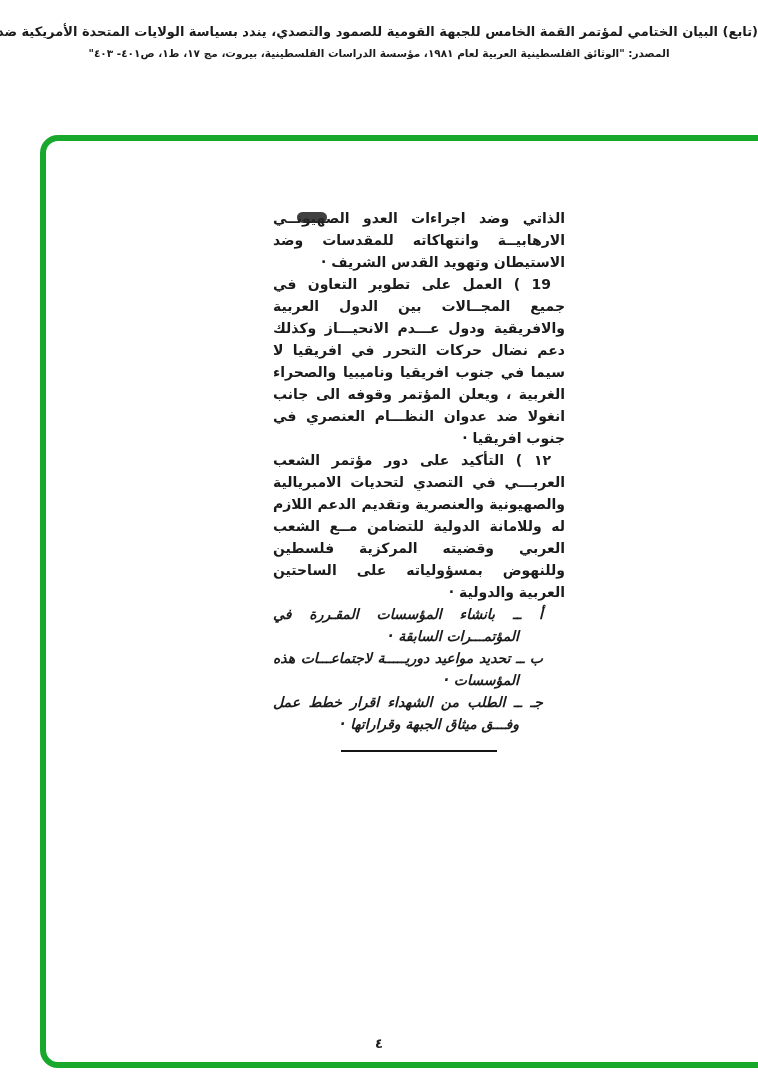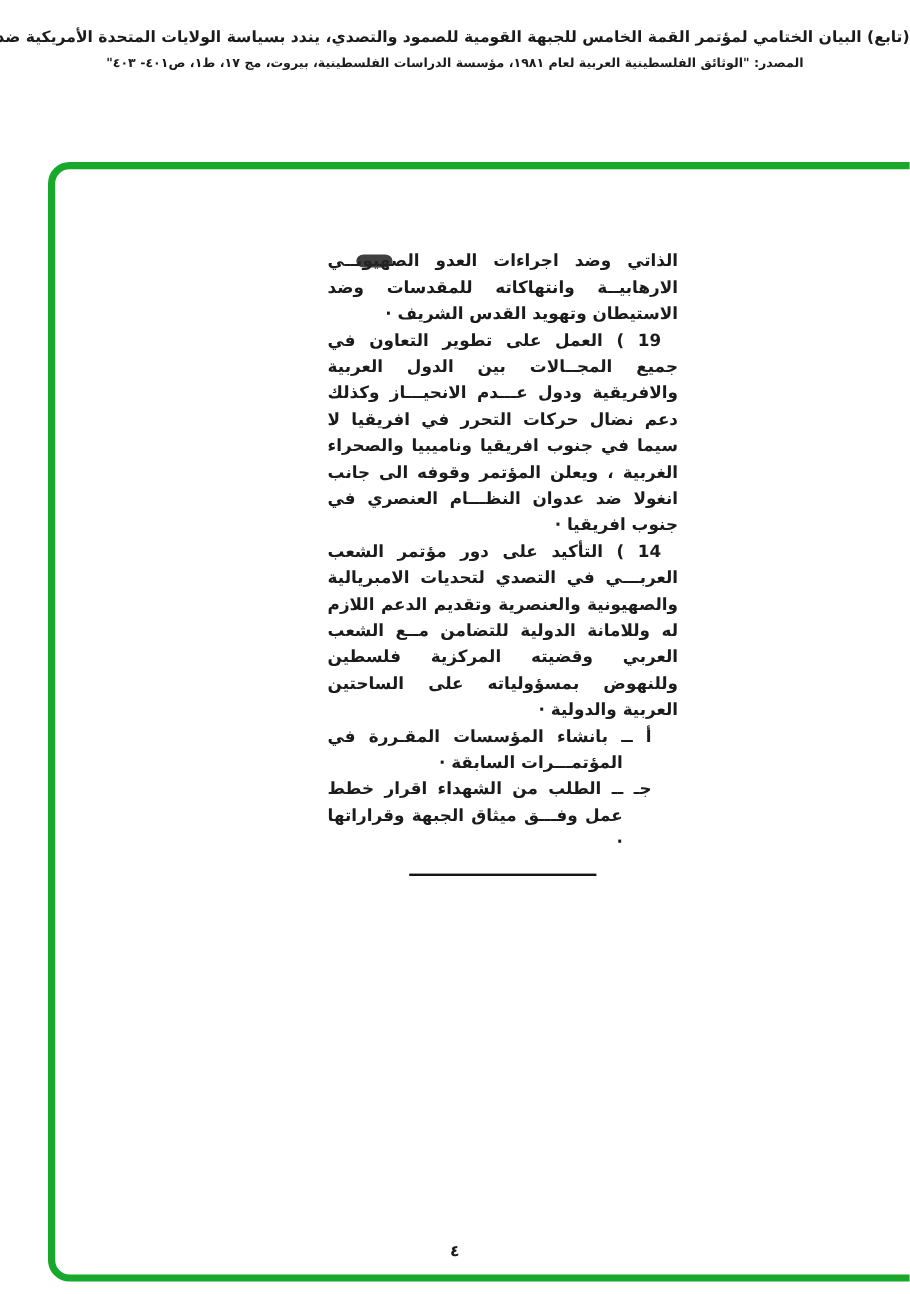--- a/index.html
+++ b/index.html
@@ -56,21 +56,21 @@
     font-weight: 700;
   }
   .para {
     margin: 0;
     text-align: justify;
     text-align-last: right;
   }
   .para.continuation { text-indent: 0; }
   .para.item { text-indent: 14px; }
   .para.item-hang { padding-right: 46px; text-indent: -32px; }
-  .para.sub { padding-right: 46px; text-indent: -24px; }
+  .para.sub { padding-right: 46px; text-indent: -24px; font-style: italic; }
   
   .smudge {
     position: absolute;
     top: 5px; right: 238px;
     width: 30px; height: 11px;
     background: #262626;
     border-radius: 6px / 5px;
     opacity: 0.88;
     pointer-events: none;
   }
@@ -99,22 +99,23 @@
   <div class="header">
     <div class="header-title">(تابع) البيان الختامي لمؤتمر القمة الخامس للجبهة القومية للصمود والتصدي، يندد بسياسة الولايات المتحدة الأمريكية ضد العرب</div>
     <div class="header-source">المصدر: "الوثائق الفلسطينية العربية لعام ١٩٨١، مؤسسة الدراسات الفلسطينية، بيروت، مج ١٧، ط١، ص٤٠١- ٤٠٣"</div>
   </div>
 
   <div class="frame">
     <div class="text-column">
       <div>
           <p class="para continuation">الذاتي وضد اجراءات العدو الصهيونــي الارهابيــة وانتهاكاته للمقدسات وضد الاستيطان وتهويد القدس الشريف ·</p>
           <p class="para item">19 ) العمل على تطوير التعاون في جميع المجــالات بين الدول العربية والافريقية ودول عـــدم الانحيـــاز وكذلك دعم نضال حركات التحرر في افريقيا لا سيما في جنوب افريقيا وناميبيا والصحراء الغربية ، ويعلن المؤتمر وقوفه الى جانب انغولا ضد عدوان النظـــام العنصري في جنوب افريقيا ·</p>
-          <p class="para item">14 ) التأكيد على دور مؤتمر الشعب العربـــي في التصدي لتحديات الامبريالية والصهيونية والعنصرية وتقديم الدعم اللازم له وللامانة الدولية للتضامن مــع الشعب العربي وقضيته المركزية فلسطين وللنهوض بمسؤولياته على الساحتين العربية والدولية ·</p>
+          <p class="para item">١٢ ) التأكيد على دور مؤتمر الشعب العربـــي في التصدي لتحديات الامبريالية والصهيونية والعنصرية وتقديم الدعم اللازم له وللامانة الدولية للتضامن مــع الشعب العربي وقضيته المركزية فلسطين وللنهوض بمسؤولياته على الساحتين العربية والدولية ·</p>
           <p class="para sub">أ ــ بانشاء المؤسسات المقـررة في المؤتمـــرات السابقة ·</p>
+          <p class="para sub">ب ــ تحديد مواعيد دوريـــــة لاجتماعـــات هذه المؤسسات ·</p>
           <p class="para sub">جـ ــ الطلب من الشهداء اقرار خطط عمل وفـــق ميثاق الجبهة وقراراتها ·</p>
         </div>
       <div class="smudge"></div>
       <div class="divider"></div>
     </div>
   </div>
 
   <div class="page-number">٤</div>
 
 </div>

